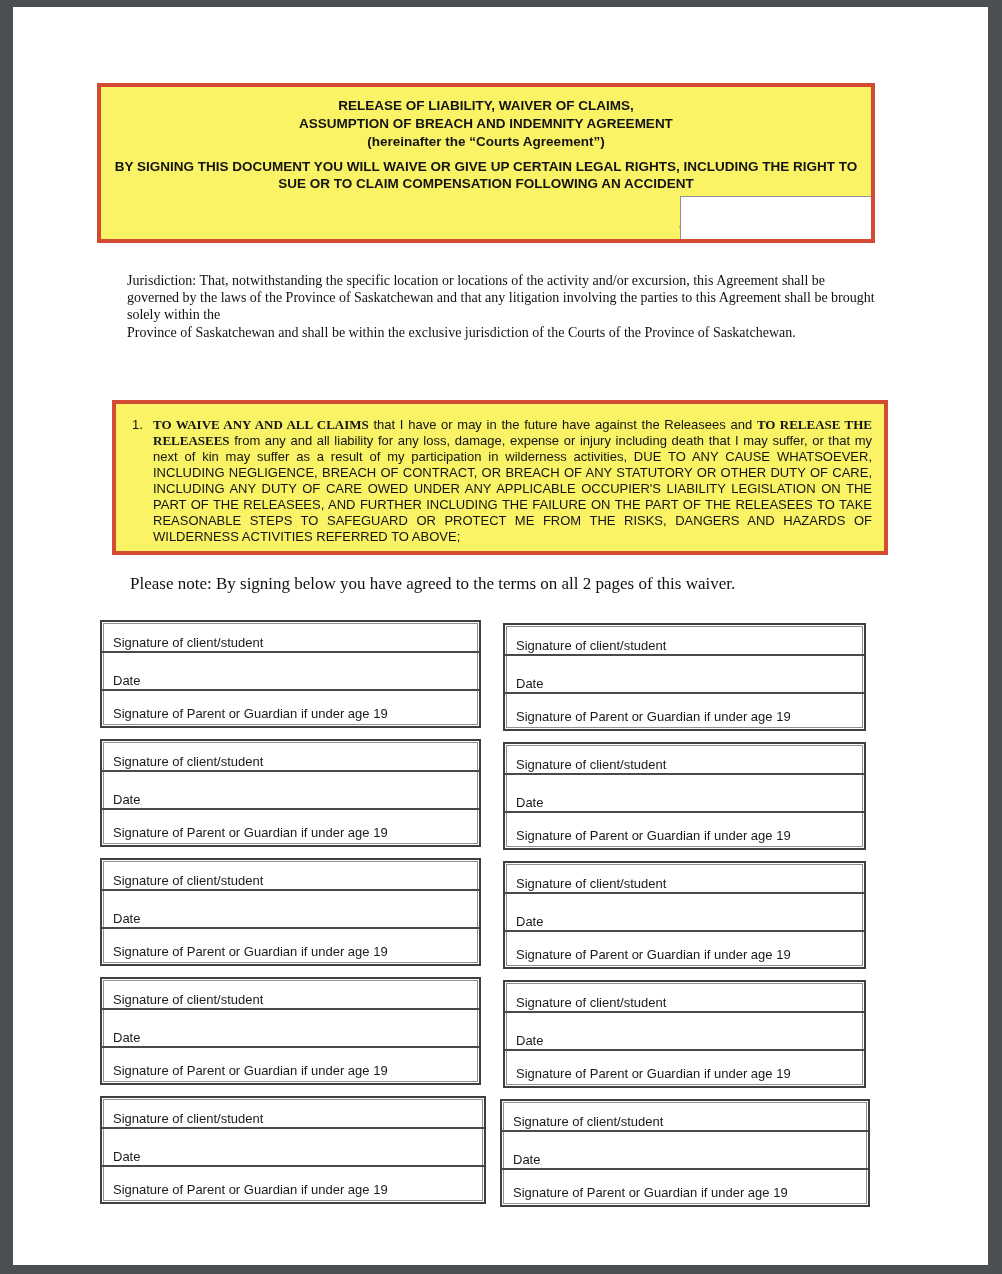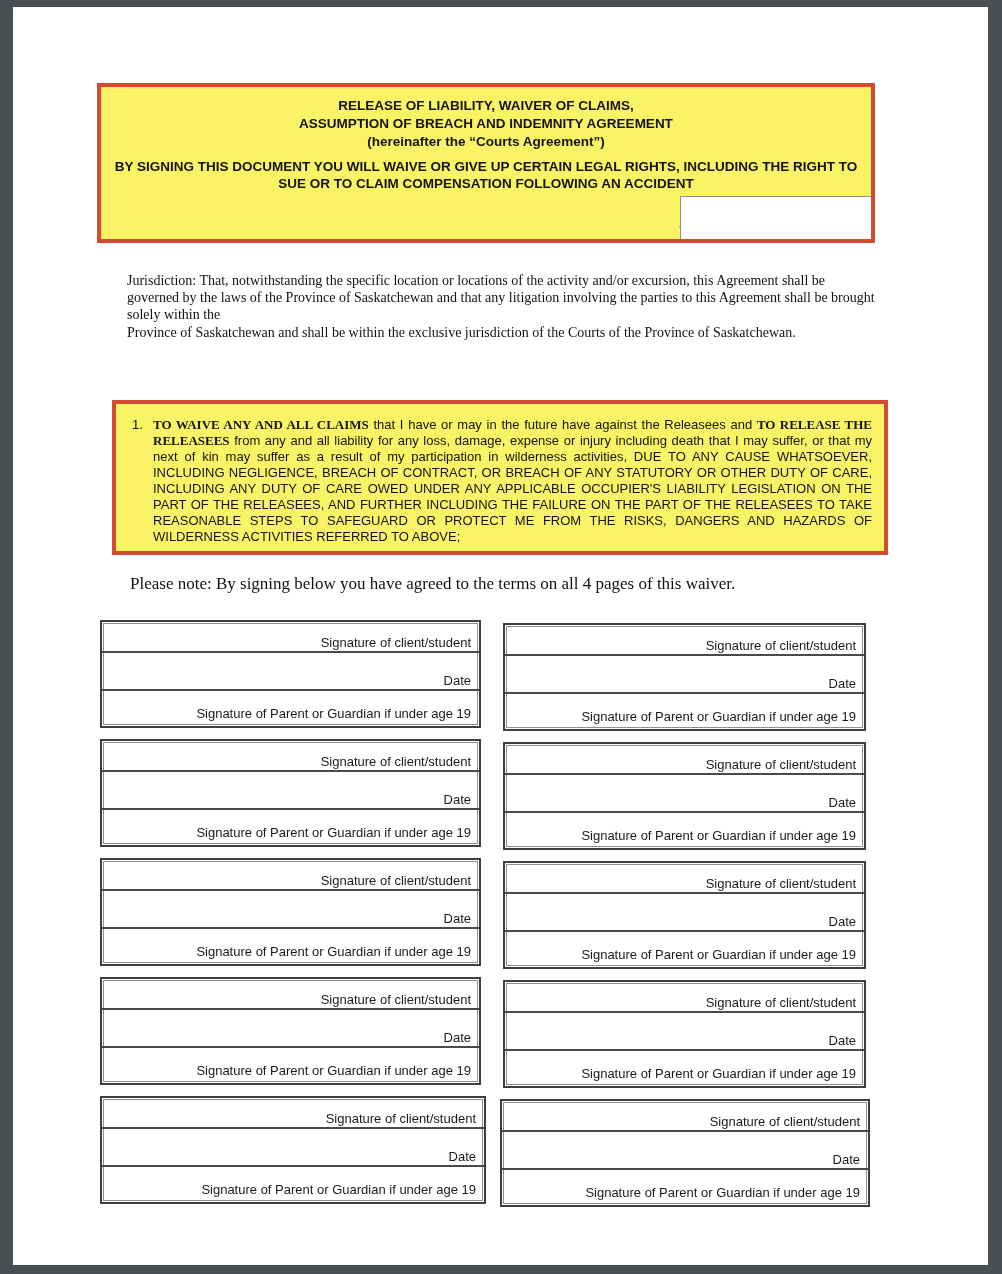--- a/index.html
+++ b/index.html
@@ -104,23 +104,22 @@
     box-shadow: inset 0 0 0 1px #ffffff, inset 0 0 0 2px #8f8f8f;
     display: flex;
     flex-direction: column;
   }
   .sig-box:nth-child(even) { transform: translateY(3px); }
   .sig-box:nth-child(9)  { width: 386px; }
   .sig-box:nth-child(10) { width: 370px; margin-left: -3px; }
   .sig-row {
     display: flex;
     align-items: flex-end;
-    padding: 0 8px 1px 11px;
-    box-sizing: border-box;
-    justify-content: flex-end;
+    padding: 0 22px 1px 11px;
+    box-sizing: border-box;
   }
   .sig-row-client { height: 31px; border-bottom: 2px solid #4a4a4a; }
   .sig-row-date   { height: 38px; border-bottom: 2px solid #4a4a4a; }
   .sig-row-parent { flex: 1; padding-bottom: 5px; }
   .sig-label {
     font-size: 13px; color: #1a1a1a;
   }
 </style>
 </head>
 <body>
@@ -141,21 +140,21 @@
   <p class="jurisdiction">Jurisdiction: That, notwithstanding the specific location or locations of the activity and/or excursion, this Agreement shall be governed by the laws of the Province of Saskatchewan and that any litigation involving the parties to this Agreement shall be brought solely within the
 Province of Saskatchewan and shall be within the exclusive jurisdiction of the Courts of the Province of Saskatchewan.</p>
 
   <div class="clause">
     <span class="clause-num">1.</span>
     <div class="clause-text">
       <span class="b">TO WAIVE ANY AND ALL CLAIMS</span><span> that I have or may in the future have against the Releasees and </span><span class="b">TO RELEASE THE RELEASEES</span><span> from any and all liability for any loss, damage, expense or injury including death that I may suffer, or that my next of kin may suffer as a result of my participation in wilderness activities, DUE TO ANY CAUSE WHATSOEVER, INCLUDING NEGLIGENCE, BREACH OF CONTRACT, OR BREACH OF ANY STATUTORY OR OTHER DUTY OF CARE, INCLUDING ANY DUTY OF CARE OWED UNDER ANY APPLICABLE OCCUPIER'S LIABILITY LEGISLATION ON THE PART OF THE RELEASEES, AND FURTHER INCLUDING THE FAILURE ON THE PART OF THE RELEASEES TO TAKE REASONABLE STEPS TO SAFEGUARD OR PROTECT ME FROM THE RISKS, DANGERS AND HAZARDS OF WILDERNESS ACTIVITIES REFERRED TO ABOVE;</span>
     </div>
   </div>
 
-  <p class="note">Please note: By signing below you have agreed to the terms on all 4 pages of this waiver.</p>
+  <p class="note">Please note: By signing below you have agreed to the terms on all 2 pages of this waiver.</p>
 
   <div class="sig-grid">
 
     <div class="sig-box">
       <div class="sig-row sig-row-client">
           <span class="sig-label">Signature of client/student</span>
         </div>
       <div class="sig-row sig-row-date">
           <span class="sig-label">Date</span>
         </div>

